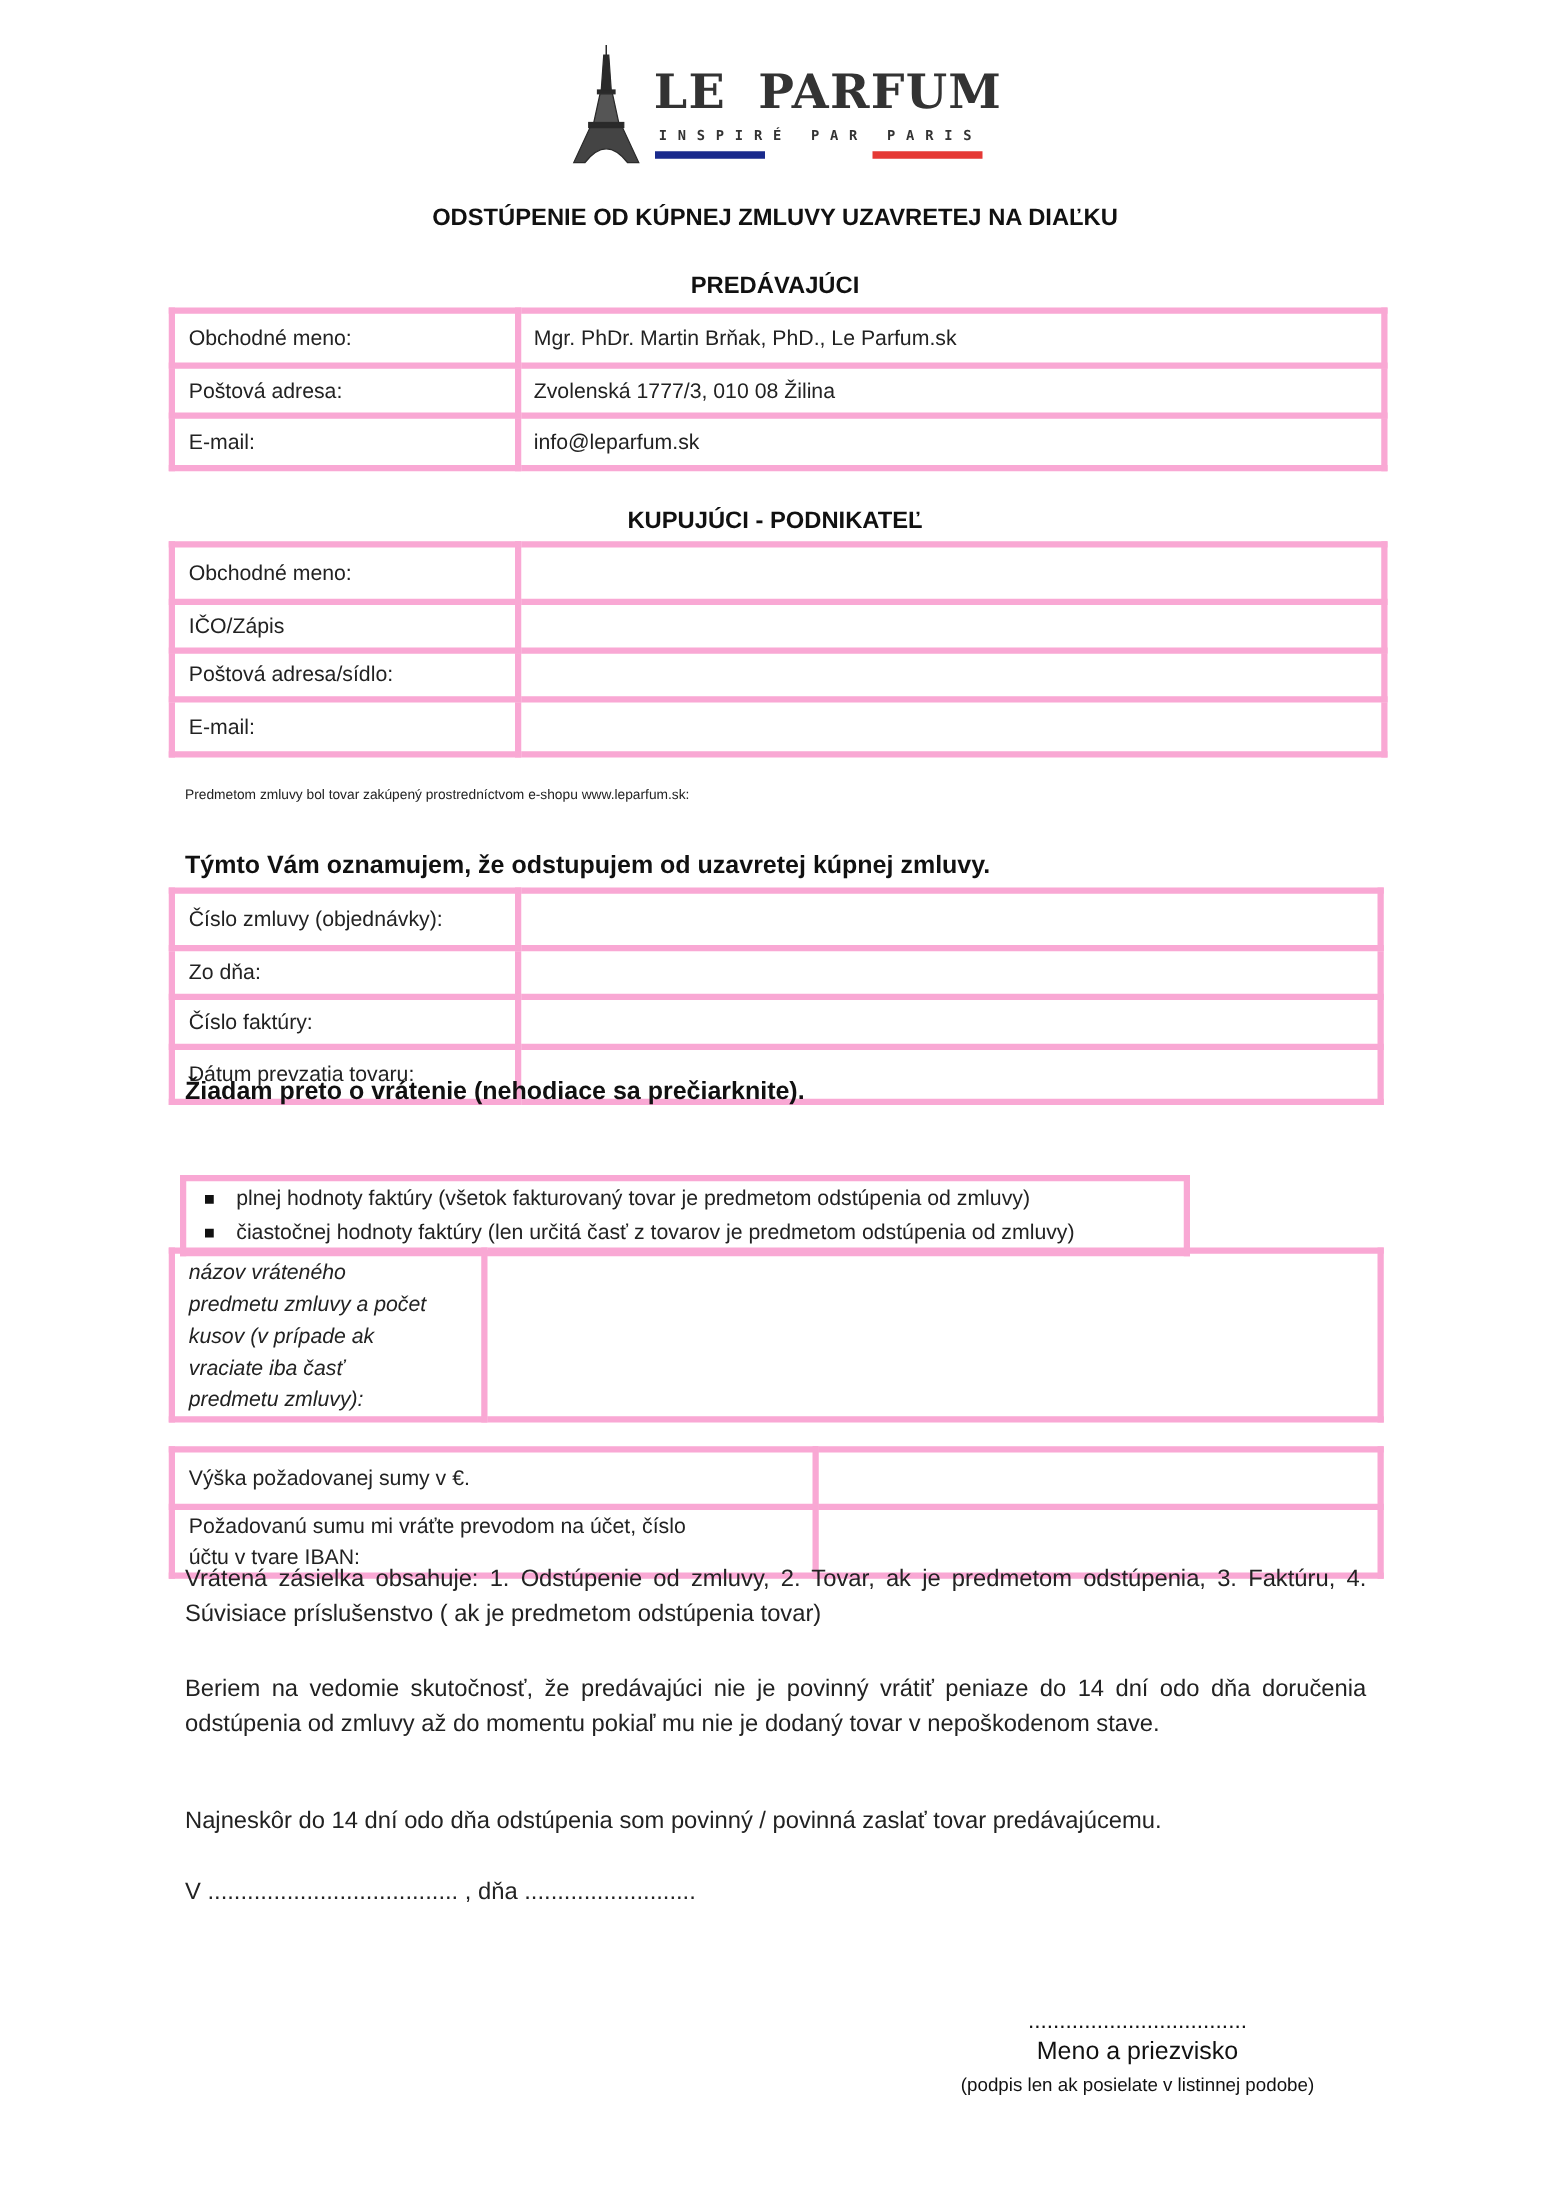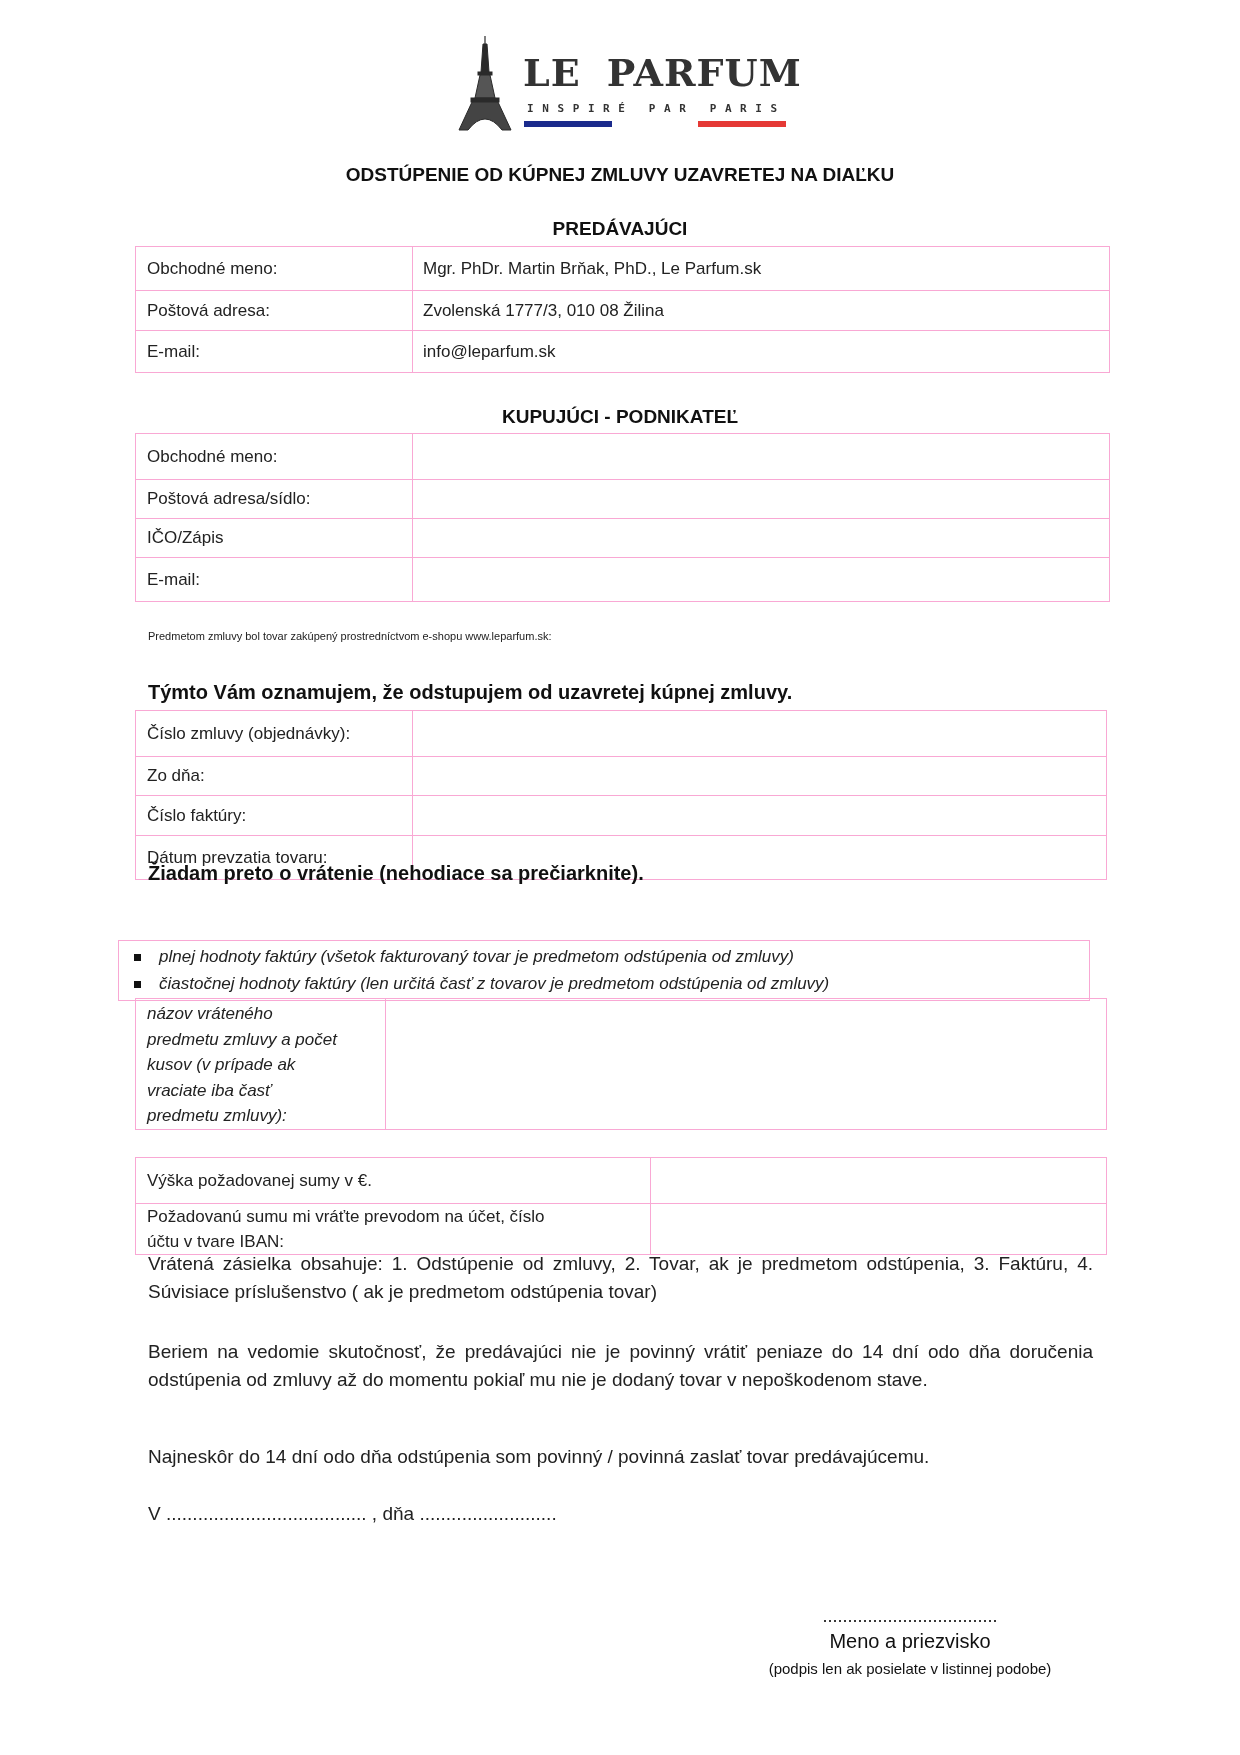--- a/index.html
+++ b/index.html
@@ -12,21 +12,21 @@
   .logo-tag { position: absolute; left: 72px; top: 66px; font-family: "DejaVu Sans Mono", "Liberation Mono", monospace; font-weight: bold; font-size: 11px; letter-spacing: 8.6px; color: #333; white-space: nowrap; }
   .logo-blue { position: absolute; left: 69px; top: 85px; width: 88px; height: 6px; background: #1a2a8c; }
   .logo-red { position: absolute; left: 243px; top: 85px; width: 88px; height: 6px; background: #e53935; }
   .tower { position: absolute; left: 0; top: 0; width: 60px; height: 96px; }
 
   .heading { position: absolute; left: 0; width: 1240px; text-align: center; font-weight: bold; color: #111; }
   .h-main { top: 164px; font-size: 19px; }
   .h-sec { font-size: 19px; }
 
   table.form { position: absolute; border-collapse: collapse; table-layout: fixed; }
-  table.form td { border: 1px solid #f9a8d4; padding: 0 4px 0 11px; font-size: 17px; color: #222; vertical-align: middle; }
+  table.form td { border: 5px solid #f9a8d4; padding: 0 4px 0 11px; font-size: 17px; color: #222; vertical-align: middle; }
   table.form td.val { padding-left: 10px; }
 
   .text { position: absolute; left: 148px; font-size: 11px; color: #222; }
   .bold-title { position: absolute; left: 148px; font-size: 20px; font-weight: bold; color: #111; }
   .para { position: absolute; left: 148px; width: 945px; font-size: 19px; line-height: 28px; color: #222; text-align: justify; }
 
   .bullet-row { display: flex; align-items: center; height: 27px; }
   .bullet { width: 7px; height: 7px; background: #111; margin: 0 18px 0 3px; flex: none; }
 
   .sig { position: absolute; text-align: center; color: #111; }
@@ -80,25 +80,25 @@
   <colgroup>
       <col style="width:277px">
       <col>
     </colgroup>
   <tbody>
       <tr style="height:46px;">
     <td>Obchodné meno:</td>
     <td class="val"></td>
   </tr>
   <tr style="height:39px;">
+    <td>IČO/Zápis</td>
+    <td class="val"></td>
+  </tr>
+  <tr style="height:39px;">
     <td>Poštová adresa/sídlo:</td>
-    <td class="val"></td>
-  </tr>
-  <tr style="height:39px;">
-    <td>IČO/Zápis</td>
     <td class="val"></td>
   </tr>
   <tr style="height:44px;">
     <td>E-mail:</td>
     <td class="val"></td>
   </tr>
 </tbody>
   </table>
 
 <div class="text" style="top:630px;">Predmetom zmluvy bol tovar zakúpený prostredníctvom e-shopu www.leparfum.sk:</div>
@@ -123,21 +123,21 @@
     <td class="val"></td>
   </tr>
   <tr style="height:44px;">
     <td>Dátum prevzatia tovaru:</td>
     <td class="val"></td>
   </tr>
 </tbody>
   </table>
 
 <div class="bold-title" style="top:862px;">Žiadam preto o vrátenie (nehodiace sa prečiarknite).</div>
-<table class="form" style="left:118px; top:940px; width:972px;font-style:italic;">
+<table class="form" style="left:144px; top:940px; width:808px;">
   <tbody>
       <tr style="height:60px;">
     <td style="padding-left:12px;">
       <div class="bullet-row">
         <span class="bullet"></span>
         <span>plnej hodnoty faktúry (všetok fakturovaný tovar je predmetom odstúpenia od zmluvy)</span>
       </div>
       <div class="bullet-row">
         <span class="bullet"></span>
         <span>čiastočnej hodnoty faktúry (len určitá časť z tovarov je predmetom odstúpenia od zmluvy)</span>

